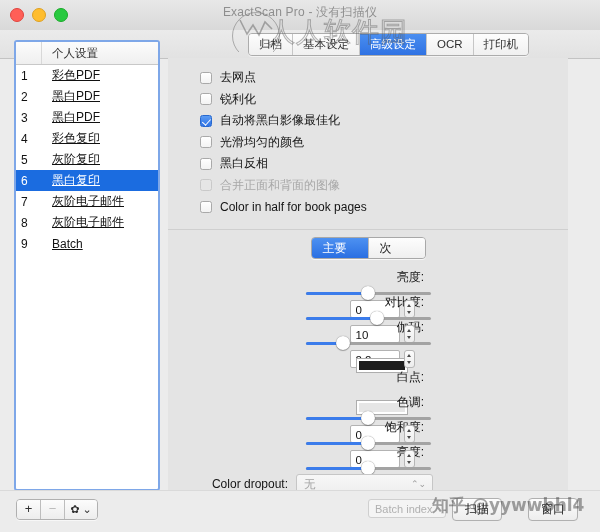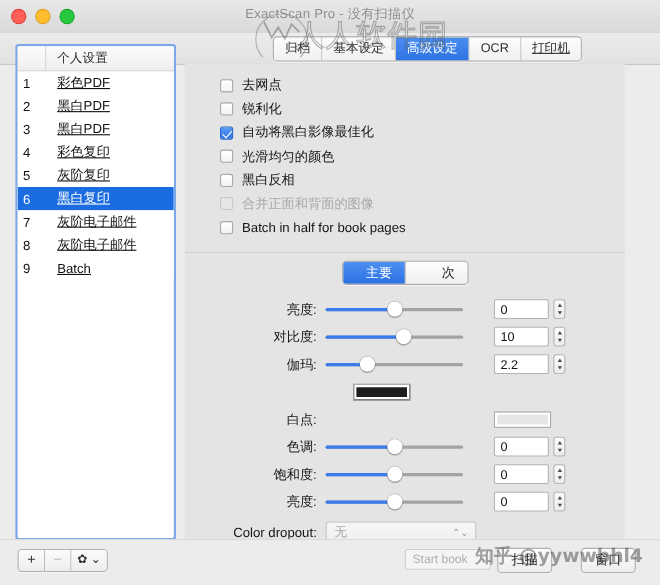--- a/index.html
+++ b/index.html
@@ -38,21 +38,21 @@
   .tabgroup{
     position:absolute;left:248px;top:3px;height:21px;
     display:flex;border:1px solid #acacac;border-radius:4px;overflow:hidden;
     box-shadow:0 1px 0 rgba(255,255,255,.6);
   }
   .tab{
     padding:0 10px;height:21px;line-height:21px;font-size:11.5px;color:#2e2e2e;
     background:linear-gradient(#fdfdfd,#f0f0f0);
     border-right:1px solid #c6c6c6;white-space:nowrap;
   }
-  .tab:last-child{border-right:none;text-decoration:underline;}
+  .tab:last-child{border-right:none;}
   .tab.active{
     background:linear-gradient(#4a8ef0,#2f72e3);color:#fff;
   }
 
   
   .sidepanel{
     position:absolute;left:14px;top:40px;width:146px;height:451px;
     background:#fff;border:2px solid #7ea7e8;border-radius:3px;
     box-sizing:border-box;overflow:hidden;
   }
@@ -99,30 +99,30 @@
 
   
   .sep{height:1px;background:#cfcfcf;margin:4px 0 0 0;}
   .segwrap{display:flex;justify-content:center;padding:7px 0 6px 0;}
   .seg{
     display:flex;border:1px solid #a8a8a8;border-radius:4px;overflow:hidden;
     box-shadow:0 1px 0 rgba(255,255,255,.7);
   }
   .segbtn{
     min-width:34px;padding:0 11px;height:20px;line-height:20px;
-    font-size:12px;text-align:right;color:#232323;
+    font-size:12px;text-align:left;color:#232323;
     background:linear-gradient(#fdfdfd,#efefef);
     border-right:1px solid #b9b9b9;
   }
   .segbtn:last-child{border-right:none;}
   .segbtn.active{background:linear-gradient(#4d91f1,#2a6fe2);color:#fff;}
 
   
   .sliderarea{padding:4px 0 0 0;}
-  .srow{display:flex;align-items:center;height:25px;}
+  .srow{display:flex;align-items:center;height:25px;flex-direction:column;}
   .slbl{
     width:128px;text-align:right;padding-right:8px;font-size:12px;color:#151515;
     box-sizing:border-box;
   }
   .track{position:relative;width:125px;height:14px;flex:none;}
   .track .bar{
     position:absolute;top:6px;left:0;width:100%;height:3px;border-radius:2px;
     background:#a3a3a3;
   }
   .track .fill{
@@ -321,21 +321,21 @@
       <div class="chk">
         <span class="box"></span>
         <span>黑白反相</span>
       </div>
       <div class="chk disabled">
         <span class="box"></span>
         <span>合并正面和背面的图像</span>
       </div>
       <div class="chk">
         <span class="box"></span>
-        <span>Batch in half for book pages</span>
+        <span>Color in half for book pages</span>
       </div>
     </div>
 
     <div class="sep"></div>
 
     <div class="segwrap">
       <div class="seg">
         <div class="segbtn active">主要</div>
         <div class="segbtn">次</div>
       </div>
@@ -447,21 +447,21 @@
     </div>
 
   </div>
 
   <div class="bottombar">
     <div class="btngroup">
       <div class="gbtn">+</div>
       <div class="gbtn off">−</div>
       <div class="gbtn">✿ ⌄</div>
     </div>
-    <div class="startidx">Start book</div>
+    <div class="startidx">Batch index</div>
     <div class="scanbtn">扫描</div>
     <div class="scanbtn2">窗口</div>
   </div>
 
   <div class="wm-top">
     <div class="wm-circle"></div>
     <svg class="wm-zig" width="34" height="22" viewBox="0 0 34 22">
       <polyline points="1,2 8,16 14,7 20,17 26,4 33,11" fill="none" stroke="rgba(110,110,110,.55)" stroke-width="1.6"></polyline>
     </svg>
     <div class="wm-text">人人软件园</div>

